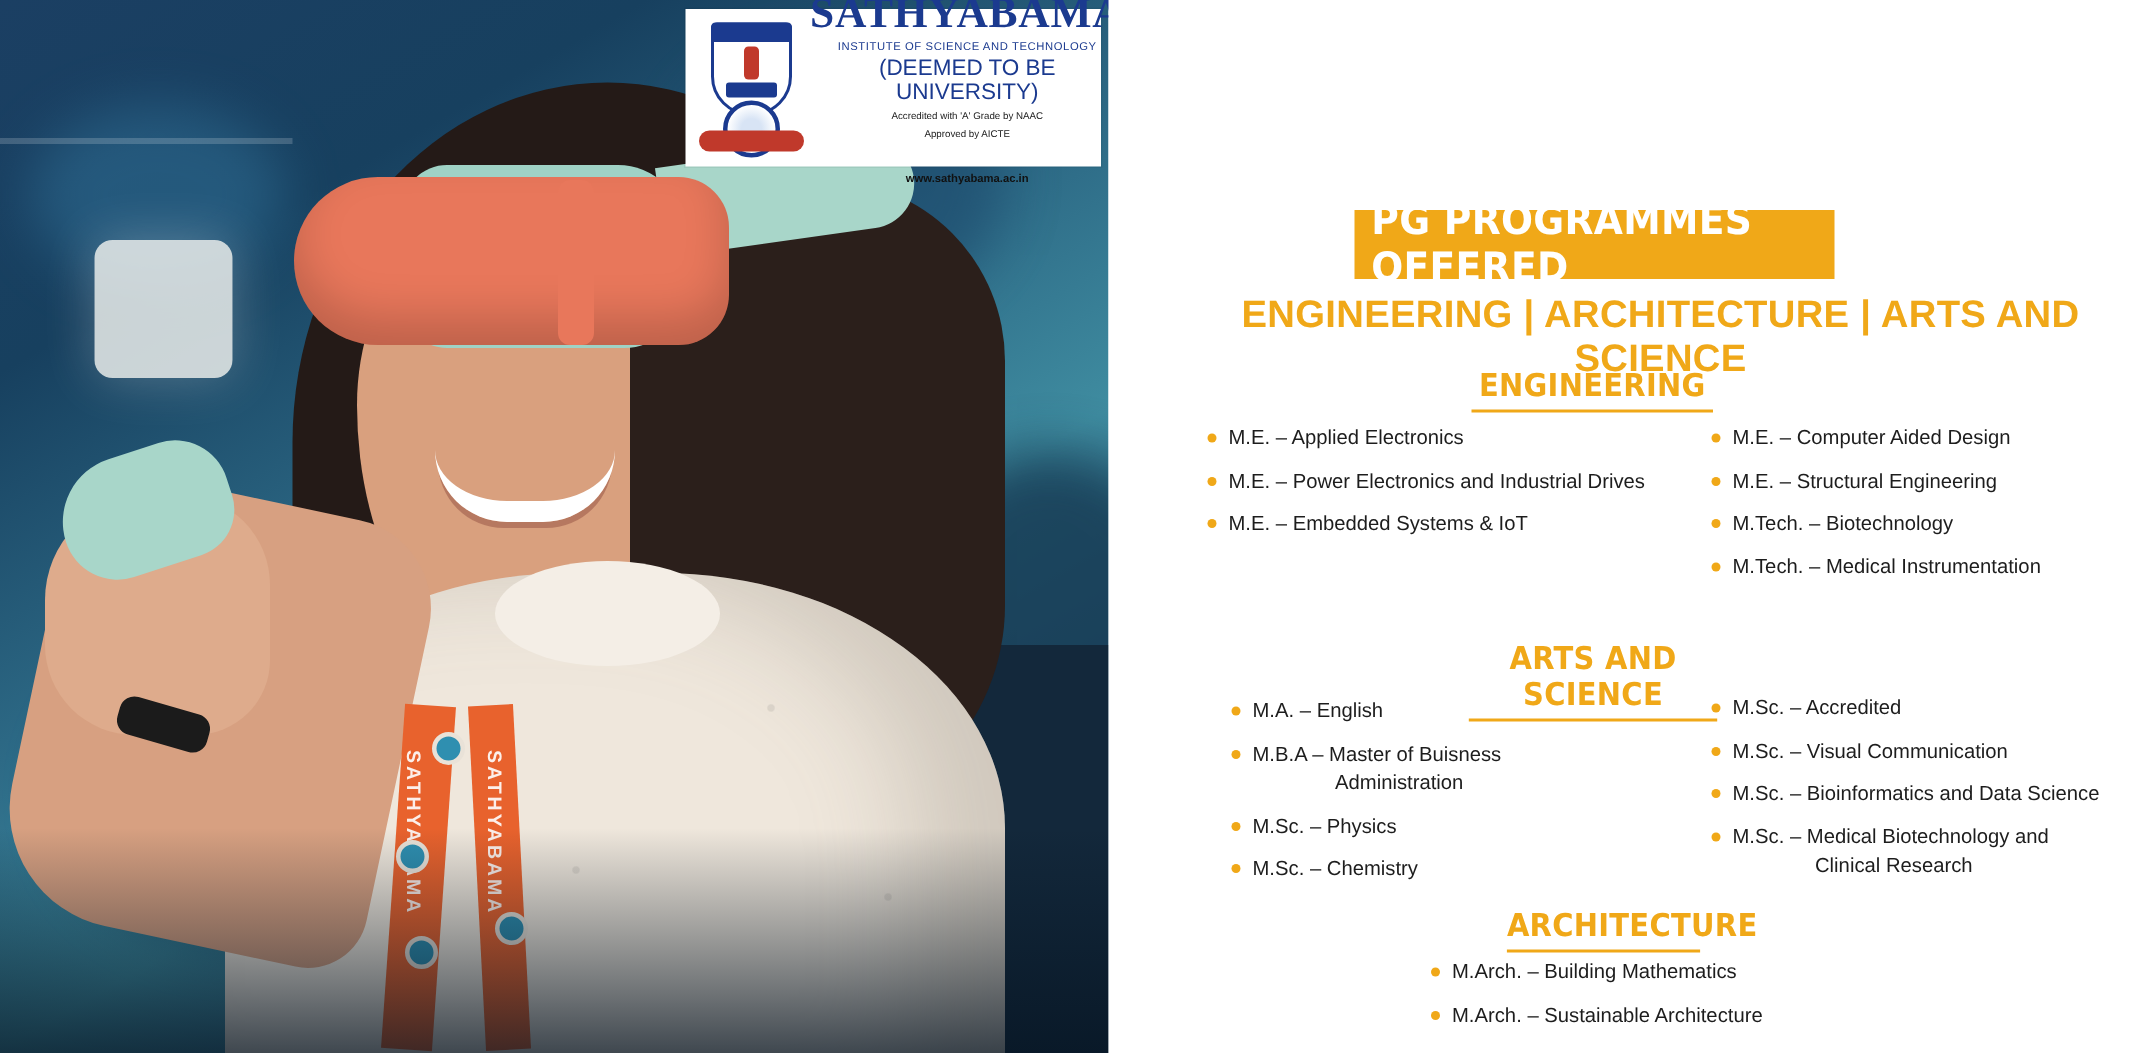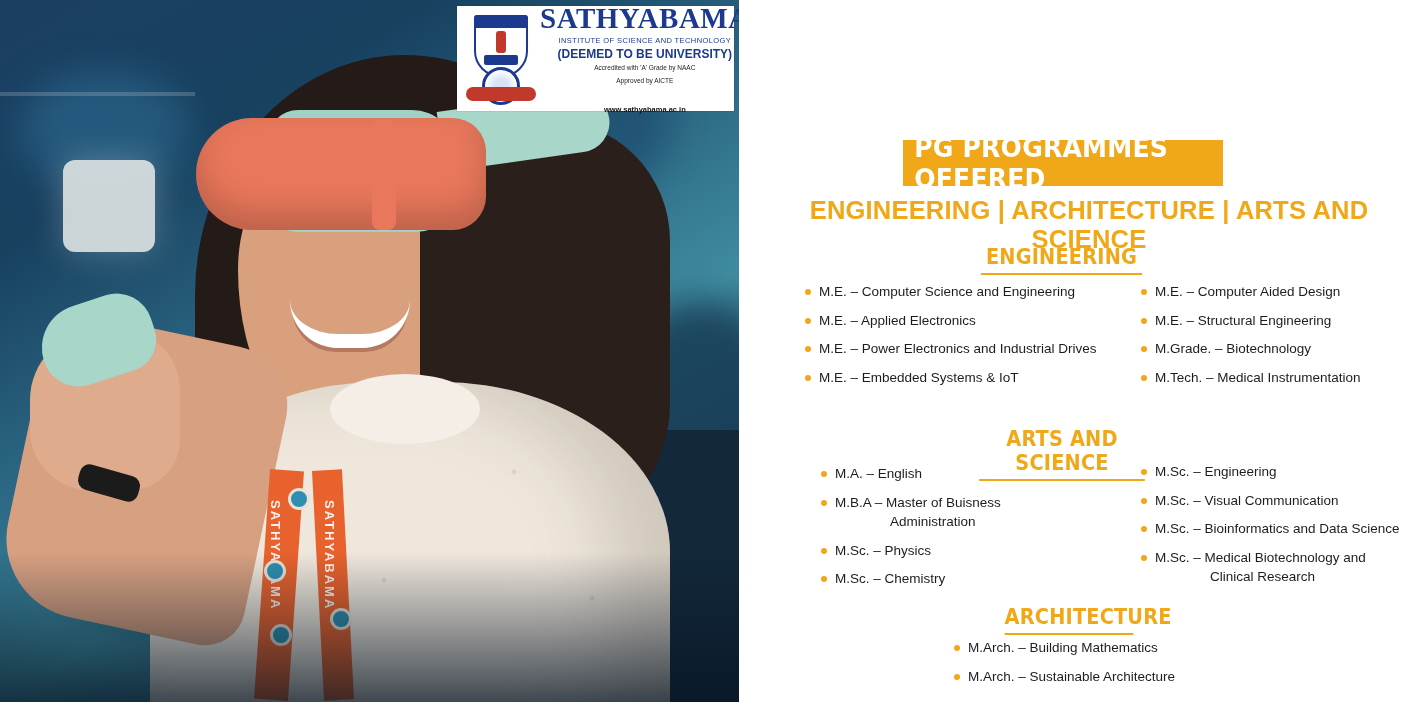--- a/index.html
+++ b/index.html
@@ -199,21 +199,21 @@
   .logo-text { flex: 1; text-align: center; line-height: 1.05; }
   .logo-name {
     font-family: "Liberation Serif", serif;
     font-size: 29px; font-weight: bold; color: #1b3a8f;
     letter-spacing: .5px;
   }
   .logo-sub1 {
     font-size: 7.5px; color: #1b3a8f; letter-spacing: .4px; margin-top: 3px;
   }
   .logo-sub2 {
-    font-size: 12px; font-weight: bold; color: #1b3a8f; margin-top: 3px;
+    font-size: 15px; font-weight: normal; color: #1b3a8f; margin-top: 3px;
   }
   .logo-sub3 { font-size: 6.5px; color: #222; margin-top: 4px; line-height: 1.35; }
   .logo-url { font-size: 7.5px; color: #111; margin-top: 20px; font-weight: bold; }
 
   
   .content {
     position: absolute;
     left: 739px; top: 0;
     width: 686px; height: 702px;
     background: #ffffff;
@@ -227,21 +227,21 @@
   }
   .title-banner span {
     font-family: "DejaVu Sans", sans-serif;
     font-weight: bold;
     font-size: 27px;
     color: #ffffff;
     letter-spacing: .2px;
     transform: scaleX(.93);
   }
   .subtitle {
-    position: absolute; left: 40px; top: 196px; width: 620px;
+    position: absolute; left: 58px; top: 196px; width: 620px;
     text-align: center;
     font-size: 25.5px; font-weight: bold; color: #f0a818;
     letter-spacing: .2px;
   }
 
   .section-head {
     position:absolute; text-align:center;
     font-family: "DejaVu Sans", sans-serif;
     font-weight: bold; font-size: 21px; color: #f0a818;
     letter-spacing: .2px; transform: scaleX(.92);
@@ -341,29 +341,28 @@
   <div class="content">
 
     <div class="title-banner">
       <span>PG PROGRAMMES OFFERED</span>
     </div>
 
     <div class="subtitle">ENGINEERING | ARCHITECTURE  | ARTS AND SCIENCE</div>
 
     <div class="section-head sh-eng">ENGINEERING</div>
     <ul class="items eng-left">
-      <li>M.E. – Computer Science and Engineering</li>
       <li>M.E. – Applied Electronics</li>
       <li>M.E. – Power Electronics and Industrial Drives</li>
       <li>M.E. – Embedded Systems &amp; IoT</li>
     </ul>
     <ul class="items eng-right">
       <li>M.E. – Computer Aided Design</li>
       <li>M.E. – Structural Engineering</li>
-      <li>M.Grade. – Biotechnology</li>
+      <li>M.Tech. – Biotechnology</li>
       <li>M.Tech. – Medical Instrumentation</li>
     </ul>
 
     <div class="section-head sh-arts">ARTS AND SCIENCE</div>
     <ul class="items arts-left">
       <li>
         <span>M.A. – English</span>
       </li>
       <li>
         <span>M.B.A – Master of Buisness</span>
@@ -371,21 +370,21 @@
       </li>
       <li>
         <span>M.Sc. – Physics</span>
       </li>
       <li>
         <span>M.Sc. – Chemistry</span>
       </li>
     </ul>
     <ul class="items arts-right">
       <li>
-        <span>M.Sc. – Engineering</span>
+        <span>M.Sc. – Accredited</span>
       </li>
       <li>
         <span>M.Sc. – Visual Communication</span>
       </li>
       <li>
         <span>M.Sc. – Bioinformatics and Data Science</span>
       </li>
       <li>
         <span>M.Sc. – Medical Biotechnology and</span>
         <span class="indent">Clinical Research</span>

